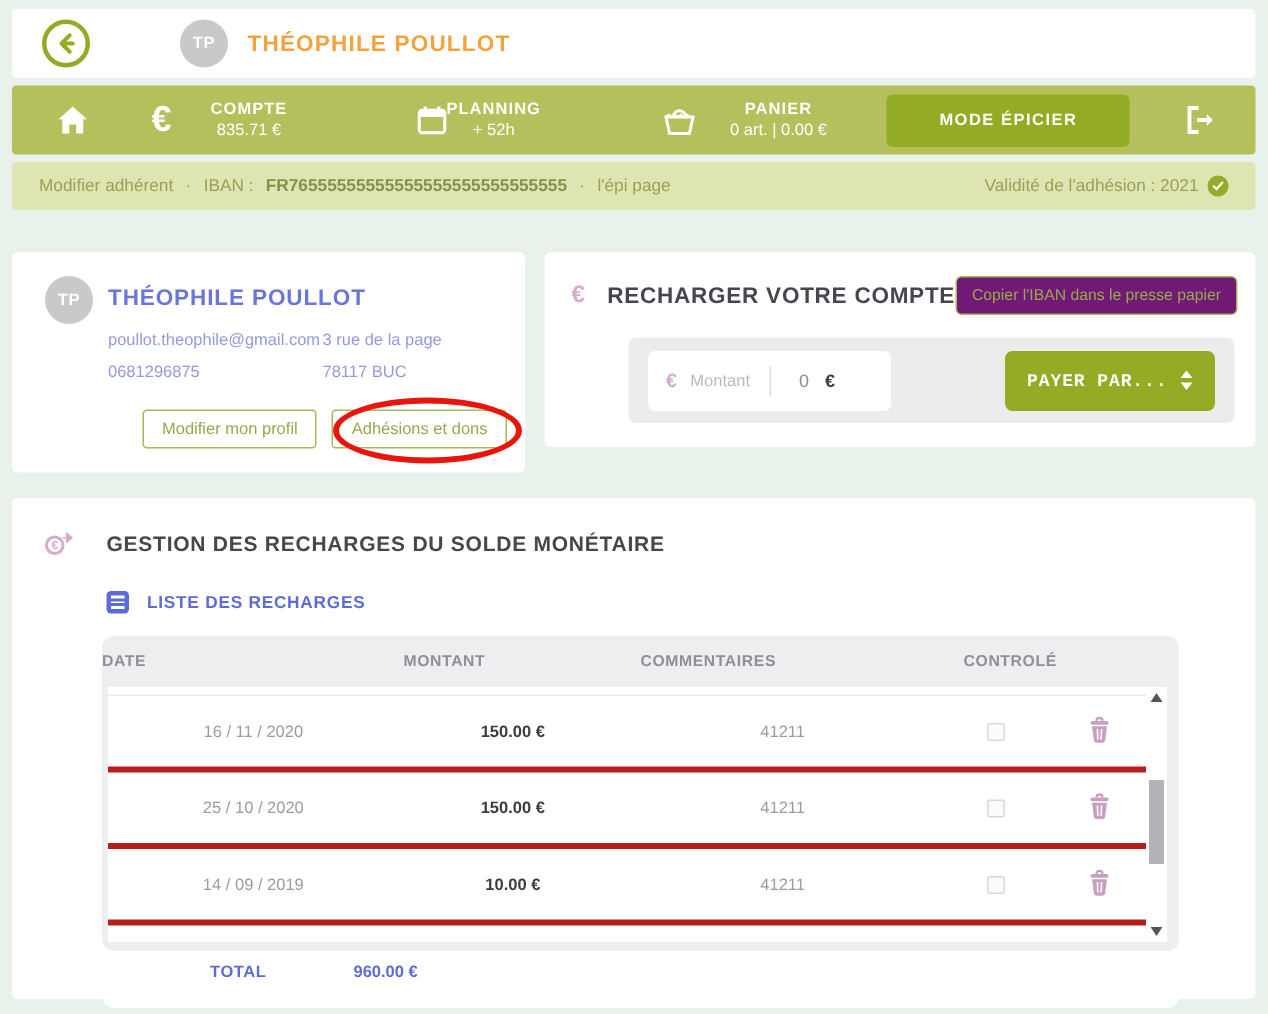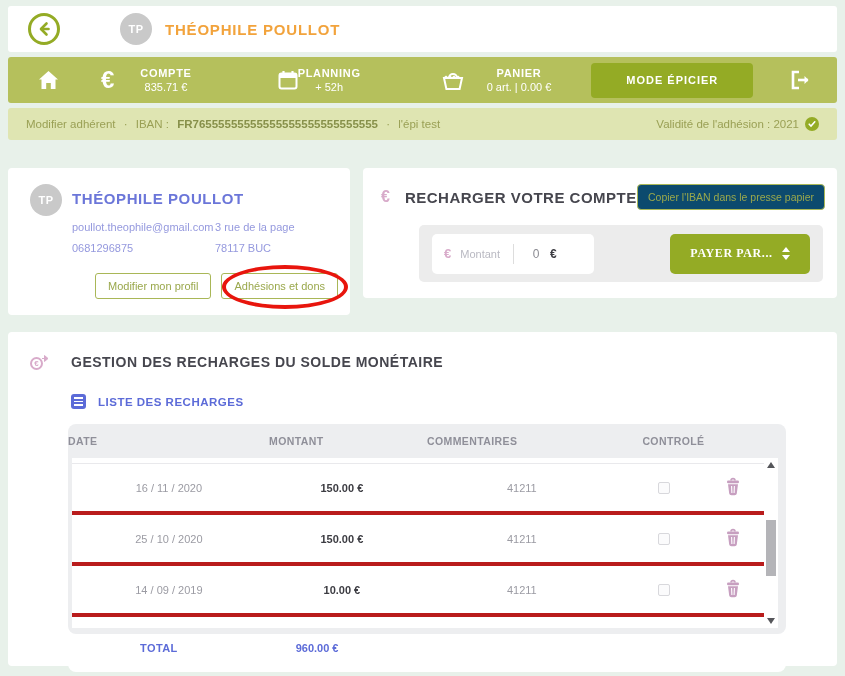--- a/index.html
+++ b/index.html
@@ -90,21 +90,21 @@
   }
 
   .recharge-card { flex:1; height:130px; position:relative; }
   .recharge-title-row { display:flex; align-items:center; padding:16px 12px 0 18px; }
   .pink-euro { color:#d8abca; font-weight:bold; font-size:16px; }
   .recharge-title {
     margin-left:15px; font-weight:bold; font-size:15px; color:#46464e;
     letter-spacing:0.5px; flex:1;
   }
   .copy-iban-btn {
-    background:#0c4a6e; border:1px solid #a9b757; color:#9aa84c; font-size:10.5px;
+    background:#701a75; border:1px solid #a9b757; color:#9aa84c; font-size:10.5px;
     border-radius:4px; padding:6px 10px; cursor:pointer; white-space:nowrap;
     font-family:"Liberation Sans", sans-serif;
   }
   .montant-zone {
     margin:15px 14px 0 56px; background:#ececec; border-radius:5px; height:57px;
     display:flex; align-items:center; justify-content:space-between; padding:0 13px;
   }
   .montant-input-box {
     background:#fff; border-radius:5px; width:162px; height:40px;
     display:flex; align-items:center; padding:0 12px;
@@ -115,21 +115,21 @@
   .montant-value {
     width:28px; border:none; outline:none; text-align:center; color:#8b8b92;
     font-size:12px; margin-left:8px; font-family:"Liberation Sans", sans-serif;
     background:transparent;
   }
   .montant-cur { color:#3c3c42; font-size:12px; font-weight:bold; }
   .pay-btn {
     width:140px; height:40px; background:#94ab25; border:none; border-radius:5px;
     color:#fff; font-weight:bold; font-size:12px; letter-spacing:0.6px;
     cursor:pointer; display:flex; align-items:center; justify-content:center;
-    gap:9px; font-family:Liberation Serif, serif;
+    gap:9px; font-family:Liberation Mono, monospace;
   }
   .sort-arrows { display:flex; flex-direction:column; gap:3px; }
   .tri-up { width:0; height:0; border-left:4px solid transparent; border-right:4px solid transparent; border-bottom:5px solid #fff; }
   .tri-dn { width:0; height:0; border-left:4px solid transparent; border-right:4px solid transparent; border-top:5px solid #fff; }
 
   
   .gestion-card { margin-top:17px; height:334px; position:relative; }
   .gestion-title-row { display:flex; align-items:center; gap:12px; padding:22px 0 0 22px; }
   .coin-icon { position:relative; width:17px; height:15px; }
   .coin-circle {
@@ -182,21 +182,21 @@
   .sb-up { width:0; height:0; border-left:4px solid transparent; border-right:4px solid transparent; border-bottom:6px solid #55565a; }
   .sb-dn { width:0; height:0; border-left:4px solid transparent; border-right:4px solid transparent; border-top:6px solid #55565a; margin-top:auto; }
   .sb-thumb { width:10px; height:56px; background:#b4b4b8; margin-top:52px; }
 
   .total-bar {
     margin:8px 0 0 60px; width:718px; height:30px; background:#fff;
     border-radius:8px; display:flex; align-items:flex-start; padding-left:72px;
     color:#5c6bd8; font-size:11px;
   }
   .total-label { font-weight:bold; letter-spacing:0.4px; }
-  .total-value { margin-left:118px; font-weight:bold; }
+  .total-value { margin-left:58px; font-weight:bold; }
 </style>
 </head>
 <body>
 
 <div class="page">
 
   <div class="topbar">
     <div class="back-btn">
       <svg width="16" height="16" viewBox="0 0 16 16">
         <path d="M10.5 2.5 L5 8 L10.5 13.5" fill="none" stroke="#94ab25" stroke-width="2.6" stroke-linecap="round" stroke-linejoin="round"></path>
@@ -251,21 +251,21 @@
     </div>
   </div>
 
   <div class="crumbbar">
     <div class="crumb-left">
       <span>Modifier adhérent</span>
       <span>·</span>
       <span>IBAN :</span>
       <span class="crumb-iban">FR76555555555555555555555555555</span>
       <span>·</span>
-      <span>l'épi test</span>
+      <span>l'épi page</span>
     </div>
     <div class="crumb-right">
       <span>Validité de l'adhésion : 2021</span>
       <span class="check-circle">
         <svg width="8" height="8" viewBox="0 0 8 8">
             <path d="M1.2 4.2 L3 6 L6.8 1.8" fill="none" stroke="#fff" stroke-width="1.6" stroke-linecap="round"></path>
           </svg>
       </span>
     </div>
   </div>

